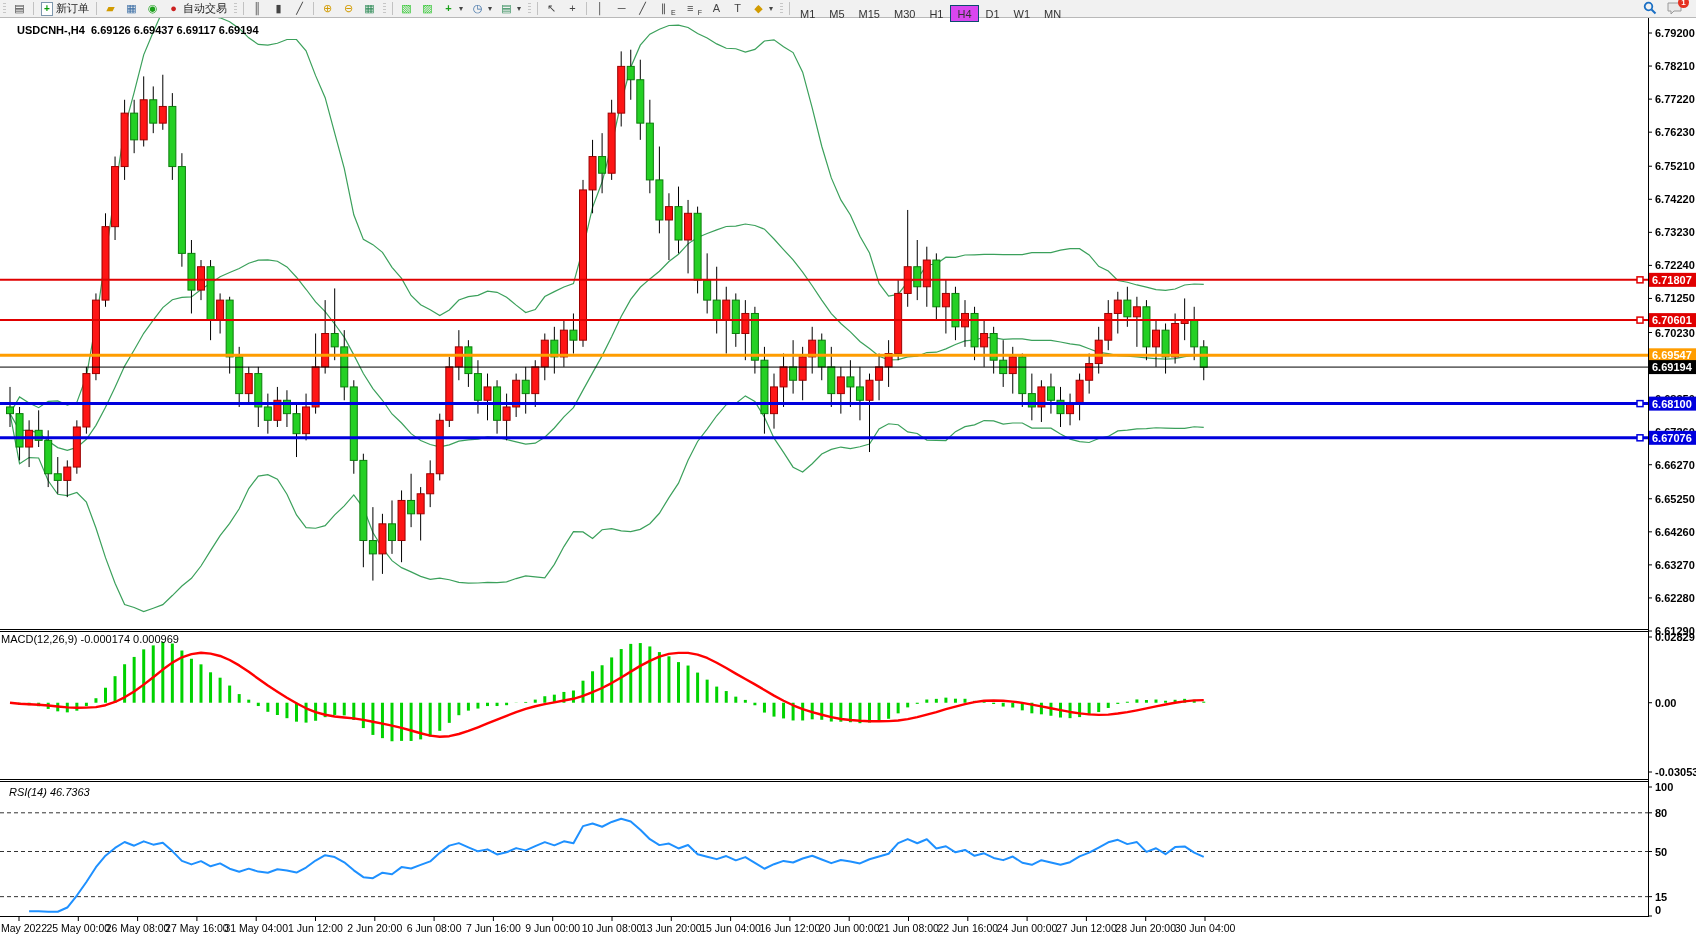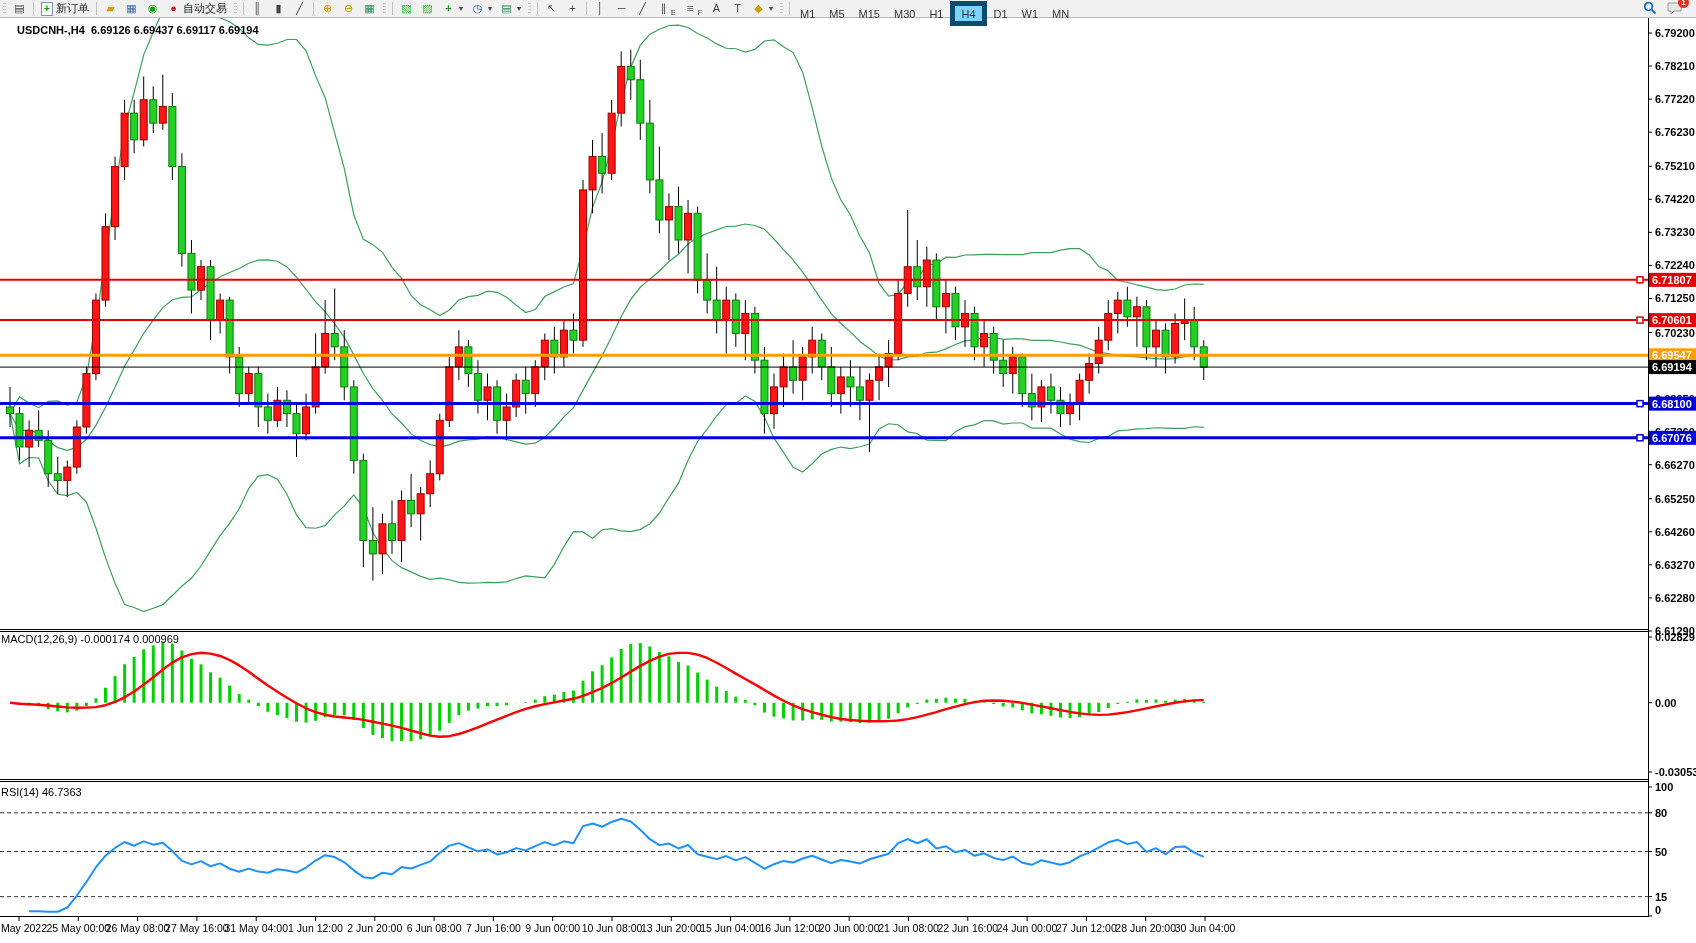--- a/index.html
+++ b/index.html
@@ -16,32 +16,32 @@
   .icon{display:inline-flex;width:13px;height:13px;align-items:center;justify-content:center;
         font-size:11px;line-height:1;position:relative;}
   .doc{width:10px;height:12px;border:1px solid #7d97ad;background:#fff;color:#089a08;
        font-weight:bold;font-size:10px;display:inline-flex;align-items:center;justify-content:center;}
   .gold{color:#d29b00}.green{color:#1ba11b}.blue{color:#3b6ea5}.red{color:#cc2020}
   .dark{color:#444}.teal{color:#2e8b57}.lime{color:#27c427}
   .sub{font-size:7px;color:#333;margin-left:-2px;align-self:flex-end;}
   .caret{font-size:8px;color:#444;margin-left:1px;}
   .tf{padding:1px 6px;height:13px;display:inline-flex;align-items:center;color:#333;
       border:1px solid transparent;margin-top:10px;}
-  .tf.active{background:#7dd3fc;border:5px solid #0c4a6e;}
+  .tf.active{background:#d946ef;border:1px solid #0c4a6e;}
   .tb-right{margin-left:auto;display:inline-flex;align-items:center;gap:10px;margin-right:14px;}
   .chat-wrap{position:relative;display:inline-flex;}
   .badge{position:absolute;top:-5px;right:-7px;background:#e53020;color:#fff;border-radius:50%;
          width:11px;height:11px;font-size:8px;display:flex;align-items:center;justify-content:center;
          font-weight:bold;}
   
   .chart-area{position:absolute;top:0;left:0;width:1696px;height:943px;}
   .overlay-label{position:absolute;font-size:11px;color:#000;z-index:3;}
   .ohlc-header{top:24px;left:17px;font-weight:bold;}
   .macd-label{top:633px;left:1px;}
-  .rsi-label{top:786px;left:1px;}
+  .rsi-label{top:786px;left:9px;font-style:italic;}
   svg text{font-family:"Liberation Sans", sans-serif;}
 </style>
 </head>
 <body>
 
 <div class="toolbar">
   <div class="grip"></div>
   <span class="tbtn">
     <span class="icon dark">▤</span>
   </span>

